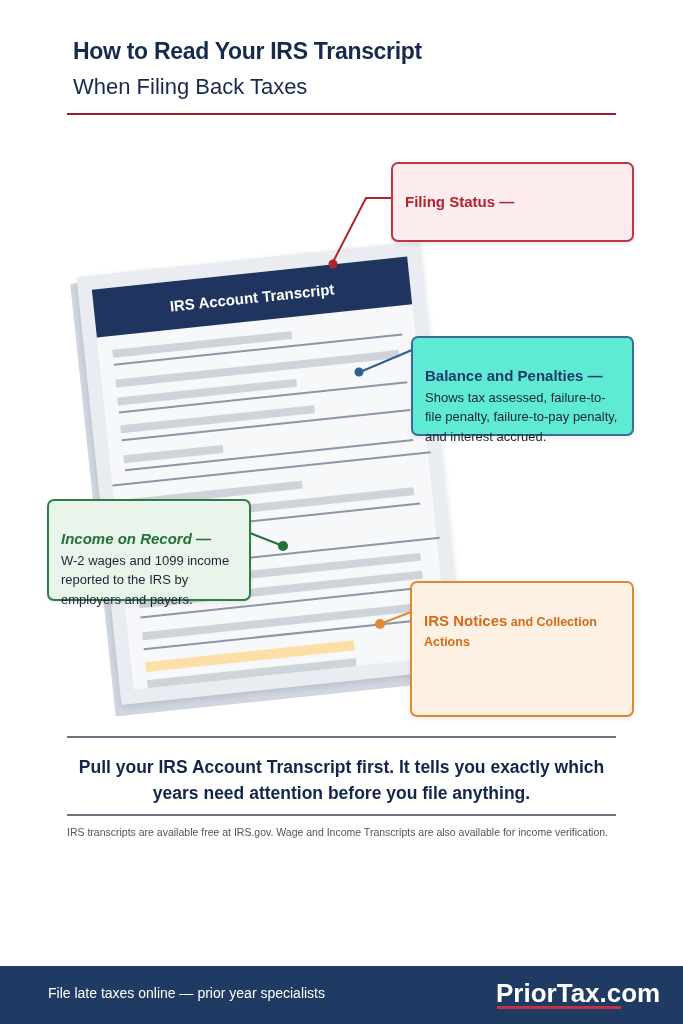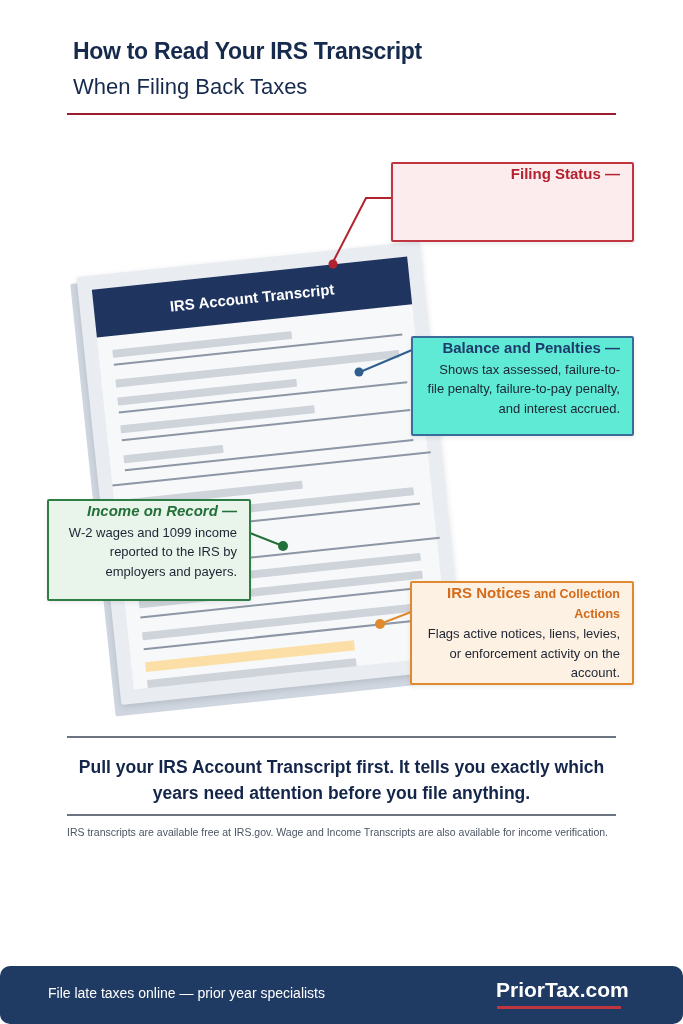--- a/index.html
+++ b/index.html
@@ -14,44 +14,44 @@
   .doc-stage { position: absolute; left: 0; top: 0; width: 683px; height: 720px; pointer-events: none; }
   .doc-back { position: absolute; left: 92px; top: 265px; width: 340px; height: 435px; background: #cfd6e0; transform: rotate(-6deg); border-radius: 2px; }
   .doc-page { position: absolute; left: 98px; top: 258px; width: 345px; height: 430px; background: #e9edf2; transform: rotate(-6deg); border-radius: 2px; box-shadow: 0 2px 6px rgba(0,0,0,0.12); overflow: hidden; }
   .doc-inner { position: absolute; left: 14px; top: 14px; right: 14px; bottom: 14px; background: #f7f8fa; }
   .doc-header { position: absolute; left: 0; top: 0; right: 0; height: 48px; background: #1f3560; color: #ffffff; font-weight: bold; font-size: 15px; display: flex; align-items: center; justify-content: center; }
   .doc-line { position: absolute; height: 8px; background: #cfd4db; border-radius: 1px; }
   .doc-rule { position: absolute; height: 1.5px; background: #8c96a5; }
   .doc-hl { position: absolute; height: 10px; background: #fbdfa6; }
 
   
-  .callout { position: absolute; border-radius: 2px; border: 2px solid; padding: 0 12px; font-size: 13px; line-height: 1.5; color: #1d2433; box-shadow: 0 2px 5px rgba(0,0,0,0.08); text-align: right; }
+  .callout { position: absolute; border-radius: 7px; border: 2px solid; padding: 28px 12px; font-size: 13px; line-height: 1.5; color: #1d2433; box-shadow: 0 2px 5px rgba(0,0,0,0.08); }
   .callout .head { font-weight: bold; font-size: 15px; margin-bottom: 2px; line-height: 1.3; }
   .callout .head .small { font-size: 12.5px; }
   .c-filing { left: 391px; top: 162px; width: 243px; height: 80px; background: #fcecee; border-color: #c0353f; }
   .c-filing .head { color: #b3222f; }
   .c-balance { left: 411px; top: 336px; width: 223px; height: 100px; background: #5eead4; border-color: #3b6b99; }
   .c-balance .head { color: #1f3b6b; }
   .c-income { left: 47px; top: 499px; width: 204px; height: 102px; background: #e9f4ea; border-color: #2e7d45; }
   .c-income .head { color: #23703a; font-style: italic; }
-  .c-notices { left: 410px; top: 581px; width: 224px; height: 104px; background: #fdf1e3; border-color: #e0892e; }
+  .c-notices { left: 410px; top: 581px; width: 224px; height: 136px; background: #fdf1e3; border-color: #e0892e; }
   .c-notices .head { color: #d46b1a; }
 
   .connector { position: absolute; left: 0; top: 0; width: 683px; height: 720px; }
 
   .rule { position: absolute; left: 67px; width: 549px; height: 1.5px; background: #6b7280; }
   .r1 { top: 736px; }
   .r2 { top: 814px; }
 
   .tagline { position: absolute; left: 67px; top: 754px; width: 549px; text-align: center; font-size: 17.5px; font-weight: bold; line-height: 26px; color: #14254a; }
   .footnote { position: absolute; left: 67px; top: 826px; width: 549px; text-align: left; font-size: 10.5px; color: #4b5563; white-space: nowrap; }
 
-  .footer { position: absolute; left: 0; top: 966px; width: 683px; height: 58px; background: #1f3a63; border-radius: 10px; }
+  .footer { position: absolute; left: 0; top: 966px; width: 683px; height: 58px; background: #1f3a63; }
   .footer-text { position: absolute; left: 48px; top: 19px; color: #ffffff; font-size: 14px; }
-  .footer-brand { position: absolute; left: 496px; top: 12px; color: #ffffff; font-size: 21px; font-weight: bold; }
+  .footer-brand { position: absolute; left: 496px; top: 12px; color: #ffffff; font-size: 26px; font-weight: bold; }
   .footer-brand-line { position: absolute; left: 497px; top: 40px; width: 124px; height: 2.5px; background: #c0353f; }
 </style>
 </head>
 <body>
 
 <div class="title">How to Read Your IRS Transcript</div>
 <div class="subtitle">When Filing Back Taxes</div>
 <div class="title-rule"></div>
 
 <div class="doc-stage">
@@ -107,21 +107,20 @@
   <div>Shows tax assessed, failure-to-file penalty, failure-to-pay penalty, and interest accrued.</div>
 </div>
 
 <div class="callout c-income">
   <div class="head">Income on Record —</div>
   <div>W-2 wages and 1099 income reported to the IRS by employers and payers.</div>
 </div>
 
 <div class="callout c-notices">
   <div class="head"><span>IRS Notices</span><span class="small"> and Collection Actions</span></div>
-  <div>Flags active notices, liens, levies, or enforcement activity on the account.</div>
 </div>
 
 <div class="rule r1"></div>
 <div class="tagline">Pull your IRS Account Transcript first. It tells you exactly which years need attention before you file anything.</div>
 <div class="rule r2"></div>
 <div class="footnote">IRS transcripts are available free at IRS.gov. Wage and Income Transcripts are also available for income verification.</div>
 
 <div class="footer">
   <div class="footer-text">File late taxes online — prior year specialists</div>
   <div class="footer-brand">PriorTax.com</div>

